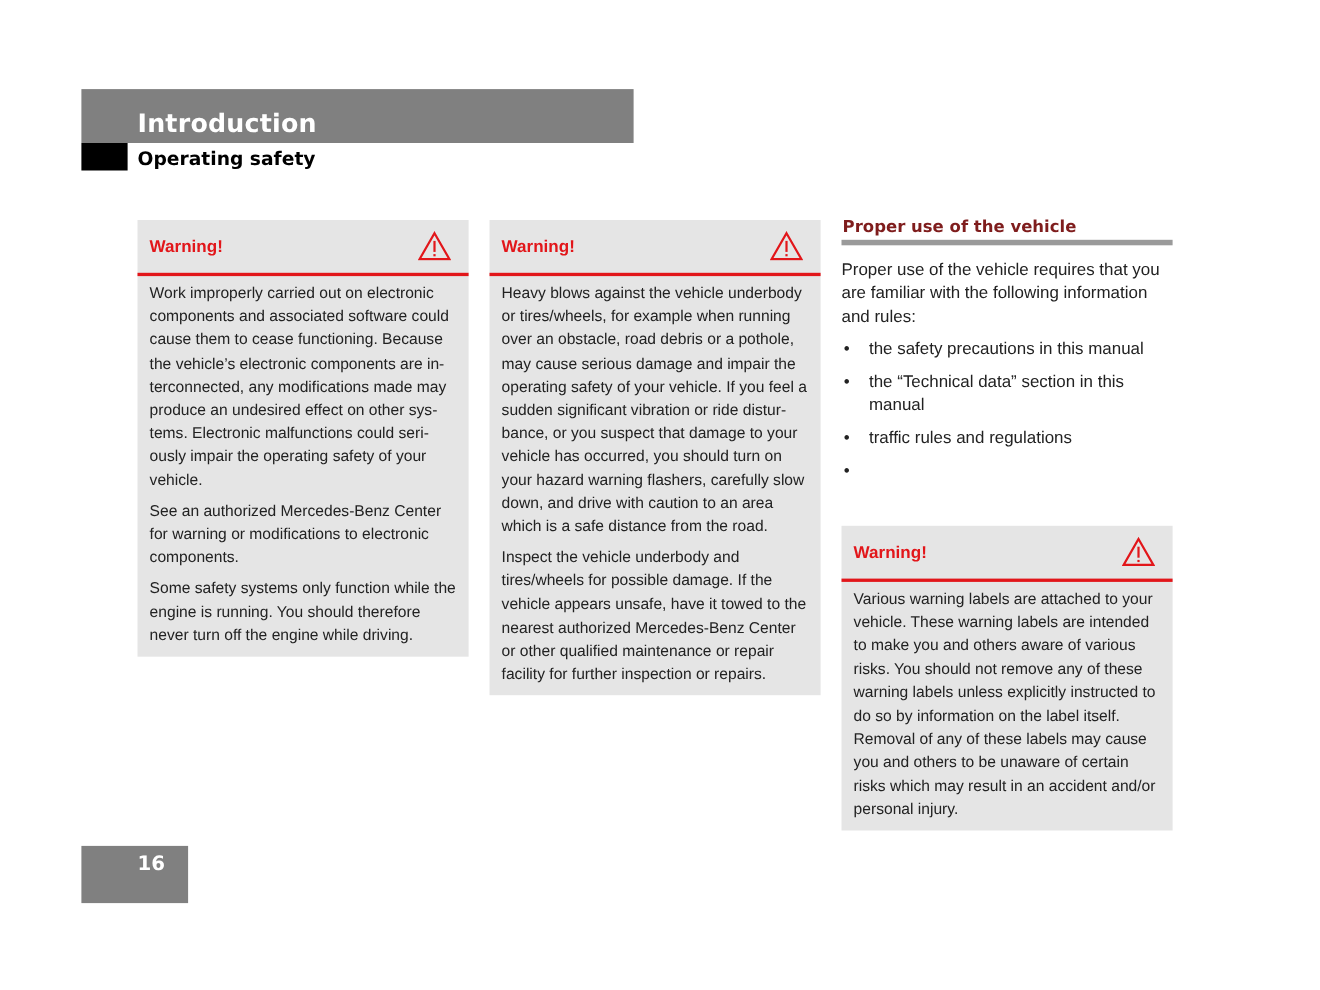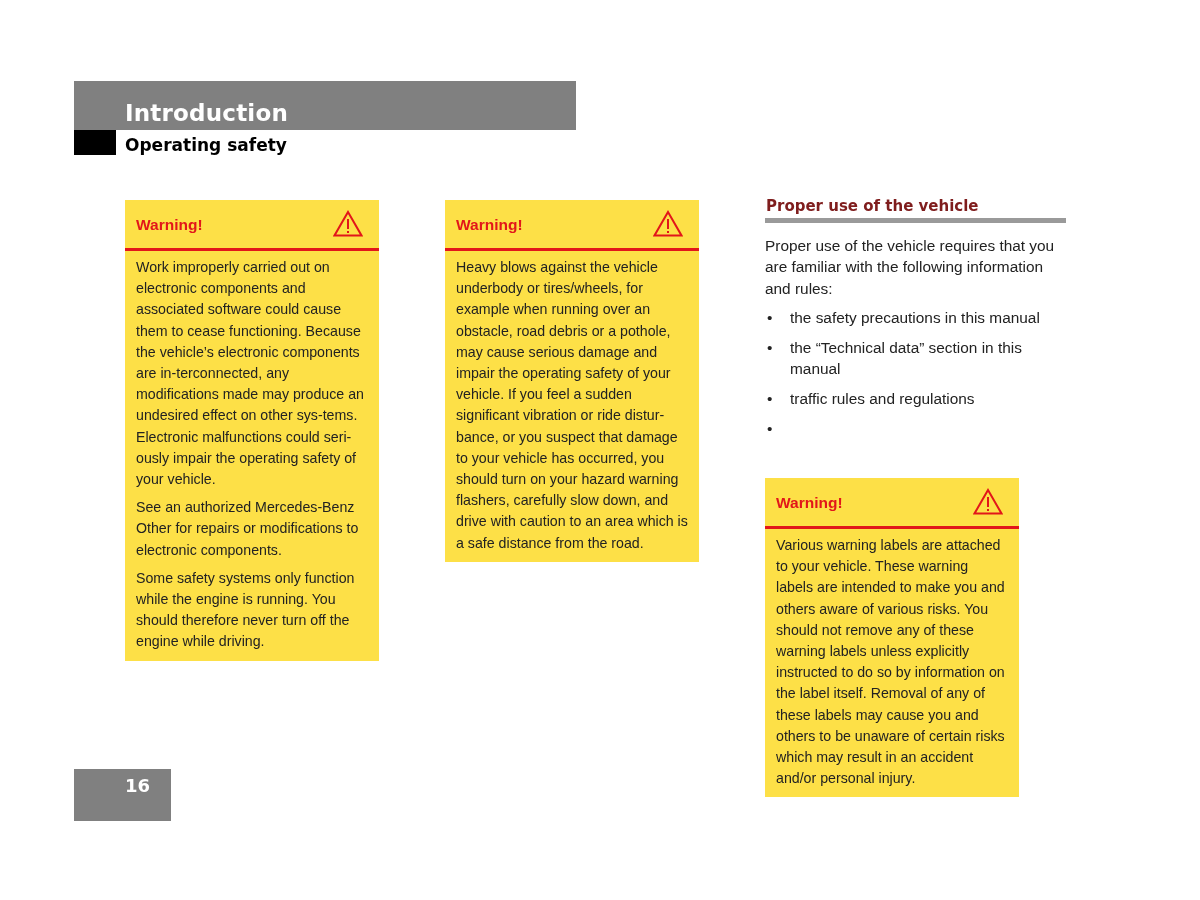--- a/index.html
+++ b/index.html
@@ -13,21 +13,21 @@
   .header-title {
     position: absolute; left: 125px; top: 100px; font-size: 23px; font-weight: bold; color: #ffffff;
     font-family: "DejaVu Sans", sans-serif; letter-spacing: 0.2px;
   }
   .black-block { position: absolute; left: 74px; top: 130px; width: 42px; height: 25px; background: #000000; }
   .subtitle {
     position: absolute; left: 125px; top: 135px; font-size: 17px; font-weight: bold; color: #000;
     font-family: "DejaVu Sans", sans-serif;
   }
   .warn-box {
-    position: absolute; background: #fde047; width: 254px; box-sizing: border-box;
+    position: absolute; background: #e5e5e5; width: 301px; box-sizing: border-box;
   }
   .warn-head {
     height: 48px; position: relative; border-bottom: 3px solid #e2161a;
   }
   .warn-label {
     position: absolute; left: 11px; top: 16px; font-size: 15.5px; font-weight: bold; color: #e2161a;
   }
   .warn-icon { position: absolute; right: 16px; top: 10px; width: 30px; height: 27px; }
   .warn-body { padding: 6px 11px 8px 11px; font-size: 14.2px; line-height: 21.2px; color: #222; }
   .warn-body p { margin: 0 0 7px 0; }
@@ -66,36 +66,37 @@
   <div class="warn-head">
     <span class="warn-label">Warning!</span>
     <svg class="warn-icon" viewBox="0 0 30 27">
       <path d="M15 2 L28.5 25.5 L1.5 25.5 Z" fill="none" stroke="#e2161a" stroke-width="2" stroke-linejoin="miter"></path>
       <rect x="14" y="9" width="2" height="10" fill="#e2161a"></rect>
       <rect x="14" y="21" width="2" height="2" fill="#e2161a"></rect>
     </svg>
   </div>
   <div class="warn-body">
     <p>Work improperly carried out on electronic components and associated software could cause them to cease functioning. Because the vehicle’s electronic components are in-terconnected, any modifications made may produce an undesired effect on other sys-tems. Electronic malfunctions could seri-ously impair the operating safety of your vehicle.</p>
-    <p>See an authorized Mercedes-Benz Other for repairs or modifications to electronic components.</p>
+    <p>See an authorized Mercedes-Benz Center for warning or modifications to electronic components.</p>
     <p>Some safety systems only function while the engine is running. You should therefore never turn off the engine while driving.</p>
   </div>
 </div>
 
 <div class="warn-box" style="left:445px; top:200px;">
   <div class="warn-head">
     <span class="warn-label">Warning!</span>
     <svg class="warn-icon" viewBox="0 0 30 27">
       <path d="M15 2 L28.5 25.5 L1.5 25.5 Z" fill="none" stroke="#e2161a" stroke-width="2" stroke-linejoin="miter"></path>
       <rect x="14" y="9" width="2" height="10" fill="#e2161a"></rect>
       <rect x="14" y="21" width="2" height="2" fill="#e2161a"></rect>
     </svg>
   </div>
   <div class="warn-body">
     <p>Heavy blows against the vehicle underbody or tires/wheels, for example when running over an obstacle, road debris or a pothole, may cause serious damage and impair the operating safety of your vehicle. If you feel a sudden significant vibration or ride distur-bance, or you suspect that damage to your vehicle has occurred, you should turn on your hazard warning flashers, carefully slow down, and drive with caution to an area which is a safe distance from the road.</p>
+    <p>Inspect the vehicle underbody and tires/wheels for possible damage. If the vehicle appears unsafe, have it towed to the nearest authorized Mercedes-Benz Center or other qualified maintenance or repair facility for further inspection or repairs.</p>
   </div>
 </div>
 
 <div class="section-title">Proper use of the vehicle</div>
 <div class="section-rule"></div>
 <div class="intro">Proper use of the vehicle requires that you are familiar with the following information and rules:</div>
 <ul class="bullets">
   <li><span class="dot">•</span><span>the safety precautions in this manual</span></li>
   <li><span class="dot">•</span><span>the “Technical data” section in this manual</span></li>
   <li><span class="dot">•</span><span>traffic rules and regulations</span></li>

